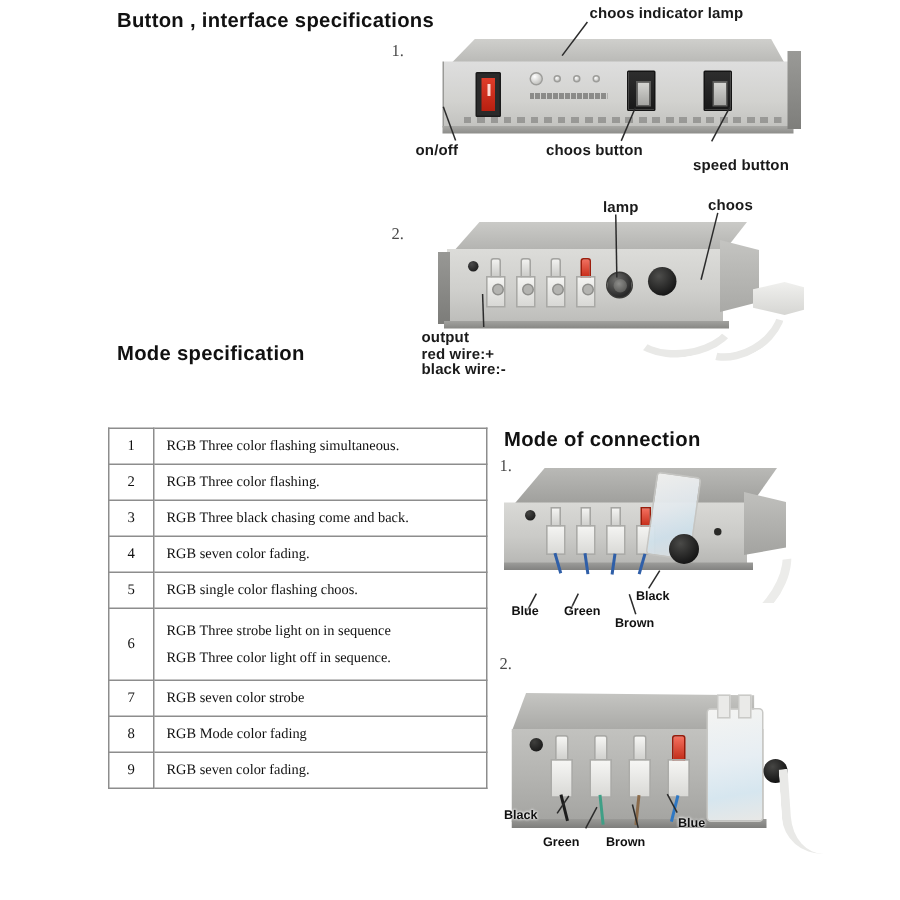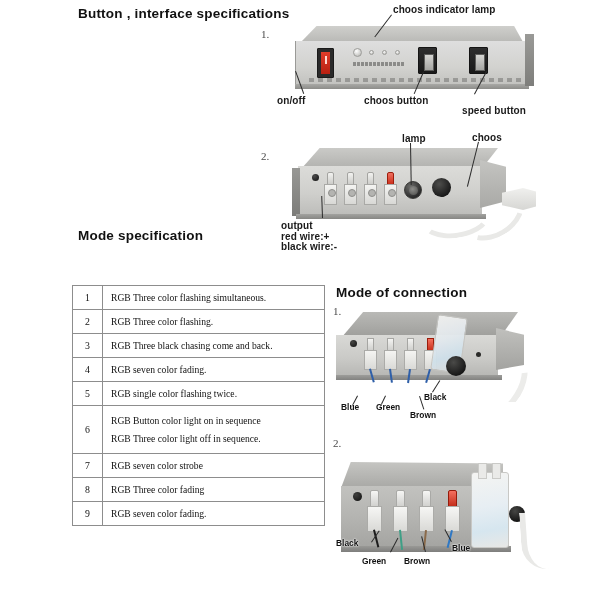--- a/index.html
+++ b/index.html
@@ -511,36 +511,36 @@
       <tr>
         <td class="num">3</td>
         <td class="desc">RGB Three black chasing come and back.</td>
       </tr>
       <tr>
         <td class="num">4</td>
         <td class="desc">RGB seven color fading.</td>
       </tr>
       <tr>
         <td class="num">5</td>
-        <td class="desc">RGB single color flashing twice.</td>
+        <td class="desc">RGB single color flashing choos.</td>
       </tr>
       <tr class="tall">
         <td class="num">6</td>
         <td class="desc">
-          <span class="l1">RGB Button color light on in sequence</span>
+          <span class="l1">RGB Three strobe light on in sequence</span>
           <span class="l2">RGB Three color light off in sequence.</span>
         </td>
       </tr>
       <tr>
         <td class="num">7</td>
         <td class="desc">RGB seven color strobe</td>
       </tr>
       <tr>
         <td class="num">8</td>
-        <td class="desc">RGB Three color fading</td>
+        <td class="desc">RGB Mode color fading</td>
       </tr>
       <tr>
         <td class="num">9</td>
         <td class="desc">RGB seven color fading.</td>
       </tr>
     </tbody>
   </table>
 
   <div class="photo" id="photo-conn1">
     <div class="c-top"></div>

